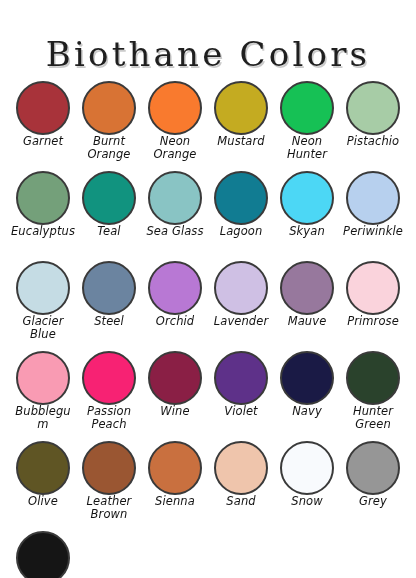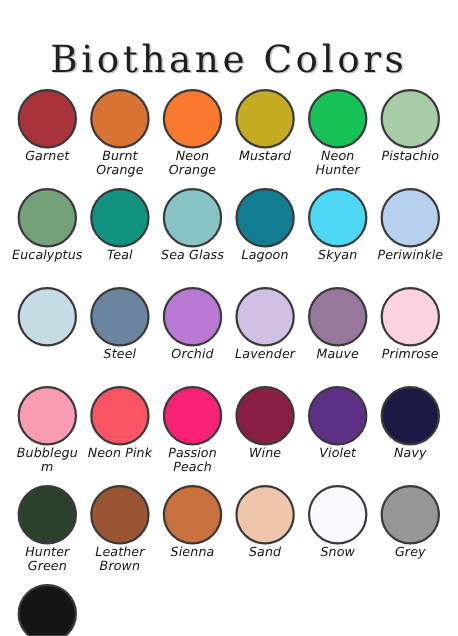--- a/index.html
+++ b/index.html
@@ -133,20 +133,21 @@
       <div class="swatch-cell">
         <div class="dot" style="background: rgb(76, 215, 245); border-color: rgb(58, 58, 58);"></div>
         <div class="label">Skyan</div>
       </div>
       <div class="swatch-cell">
         <div class="dot" style="background: rgb(183, 208, 238); border-color: rgb(58, 58, 58);"></div>
         <div class="label">Periwinkle</div>
       </div>
       <div class="swatch-cell">
         <div class="dot" style="background: rgb(197, 220, 228); border-color: rgb(58, 58, 58);"></div>
+        <div class="label">Glacier Blue</div>
       </div>
       <div class="swatch-cell">
         <div class="dot" style="background: rgb(107, 132, 160); border-color: rgb(58, 58, 58);"></div>
         <div class="label">Steel</div>
       </div>
       <div class="swatch-cell">
         <div class="dot" style="background: rgb(184, 120, 212); border-color: rgb(58, 58, 58);"></div>
         <div class="label">Orchid</div>
       </div>
       <div class="swatch-cell">
@@ -159,44 +160,44 @@
       </div>
       <div class="swatch-cell">
         <div class="dot" style="background: rgb(250, 211, 220); border-color: rgb(58, 58, 58);"></div>
         <div class="label">Primrose</div>
       </div>
       <div class="swatch-cell">
         <div class="dot" style="background: rgb(249, 155, 179); border-color: rgb(58, 58, 58);"></div>
         <div class="label">Bubblegum</div>
       </div>
       <div class="swatch-cell">
-        <div class="dot" style="background: rgb(249, 84, 99); border-color: rgb(58, 58, 58);"></div>
-        <div class="label">Neon Pink</div>
-      </div>
-      <div class="swatch-cell">
         <div class="dot" style="background: rgb(247, 34, 115); border-color: rgb(58, 58, 58);"></div>
         <div class="label">Passion Peach</div>
       </div>
       <div class="swatch-cell">
         <div class="dot" style="background: rgb(138, 31, 69); border-color: rgb(58, 58, 58);"></div>
         <div class="label">Wine</div>
       </div>
       <div class="swatch-cell">
         <div class="dot" style="background: rgb(94, 49, 137); border-color: rgb(58, 58, 58);"></div>
         <div class="label">Violet</div>
       </div>
       <div class="swatch-cell">
         <div class="dot" style="background: rgb(26, 26, 69); border-color: rgb(58, 58, 58);"></div>
         <div class="label">Navy</div>
       </div>
       <div class="swatch-cell">
         <div class="dot" style="background: rgb(42, 66, 44); border-color: rgb(58, 58, 58);"></div>
         <div class="label">Hunter Green</div>
       </div>
       <div class="swatch-cell">
+        <div class="dot" style="background: rgb(95, 85, 36); border-color: rgb(58, 58, 58);"></div>
+        <div class="label">Olive</div>
+      </div>
+      <div class="swatch-cell">
         <div class="dot" style="background: rgb(154, 86, 50); border-color: rgb(58, 58, 58);"></div>
         <div class="label">Leather Brown</div>
       </div>
       <div class="swatch-cell">
         <div class="dot" style="background: rgb(201, 112, 63); border-color: rgb(58, 58, 58);"></div>
         <div class="label">Sienna</div>
       </div>
       <div class="swatch-cell">
         <div class="dot" style="background: rgb(239, 197, 172); border-color: rgb(58, 58, 58);"></div>
         <div class="label">Sand</div>

